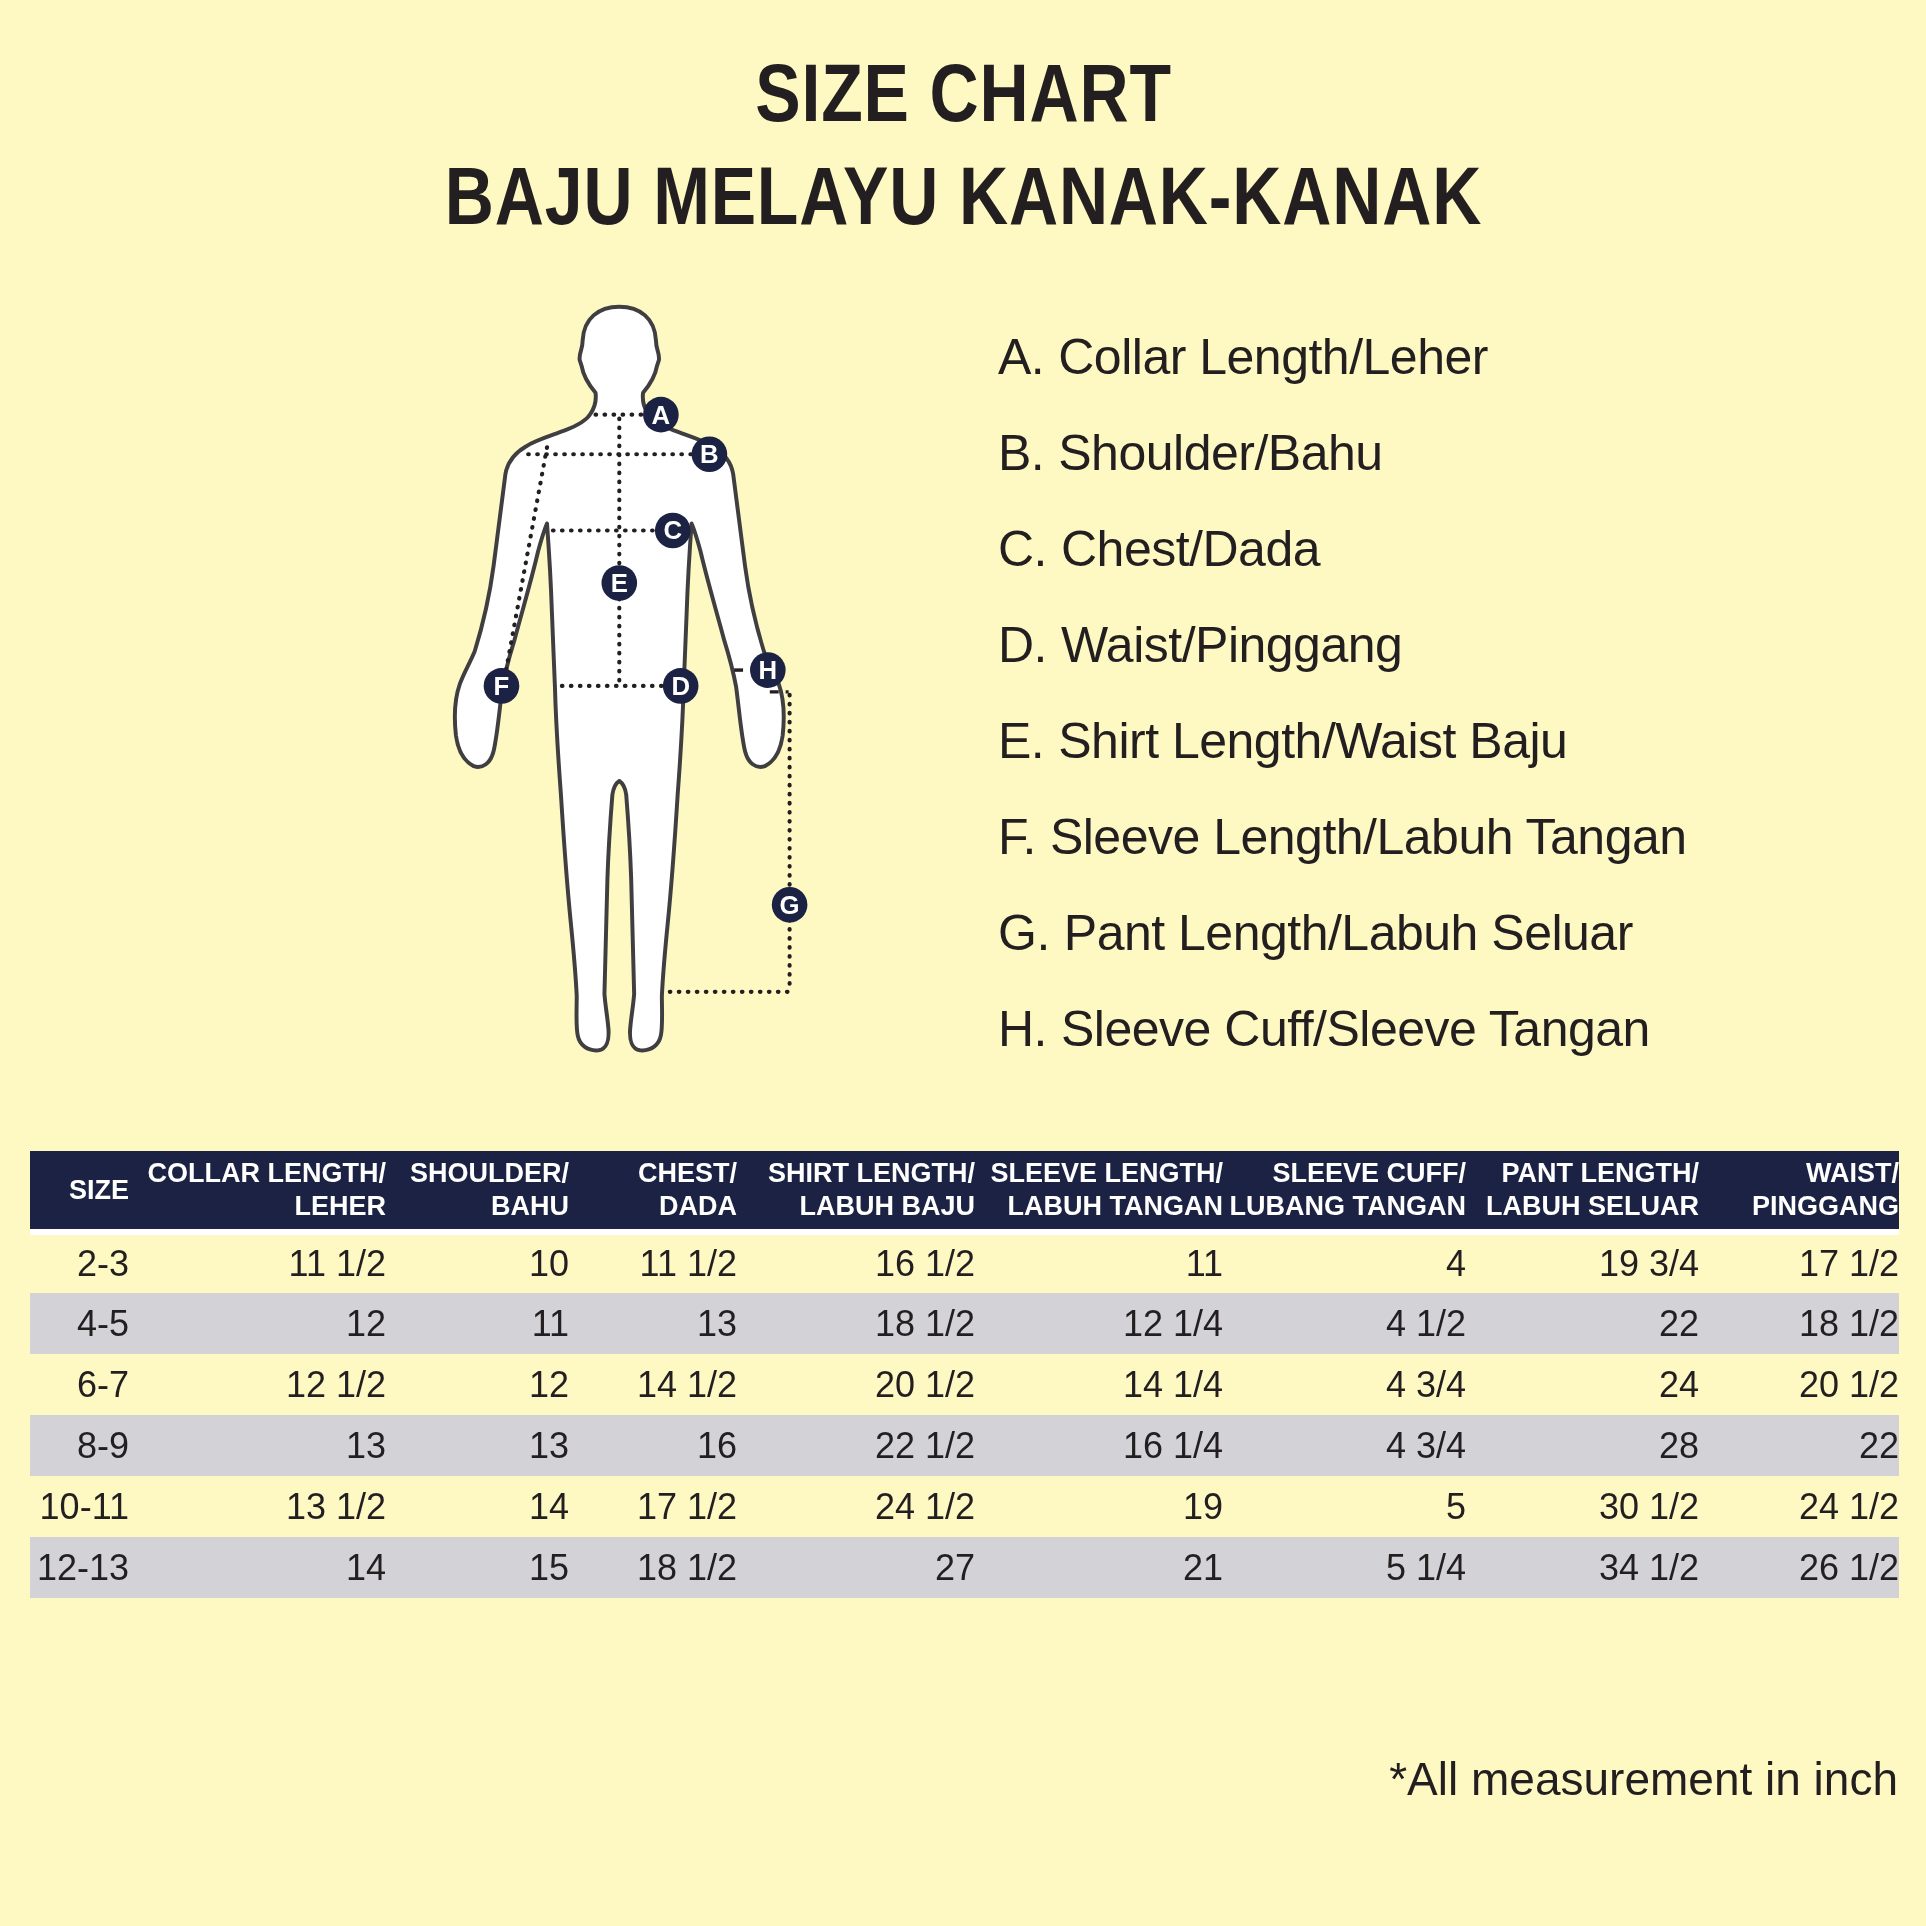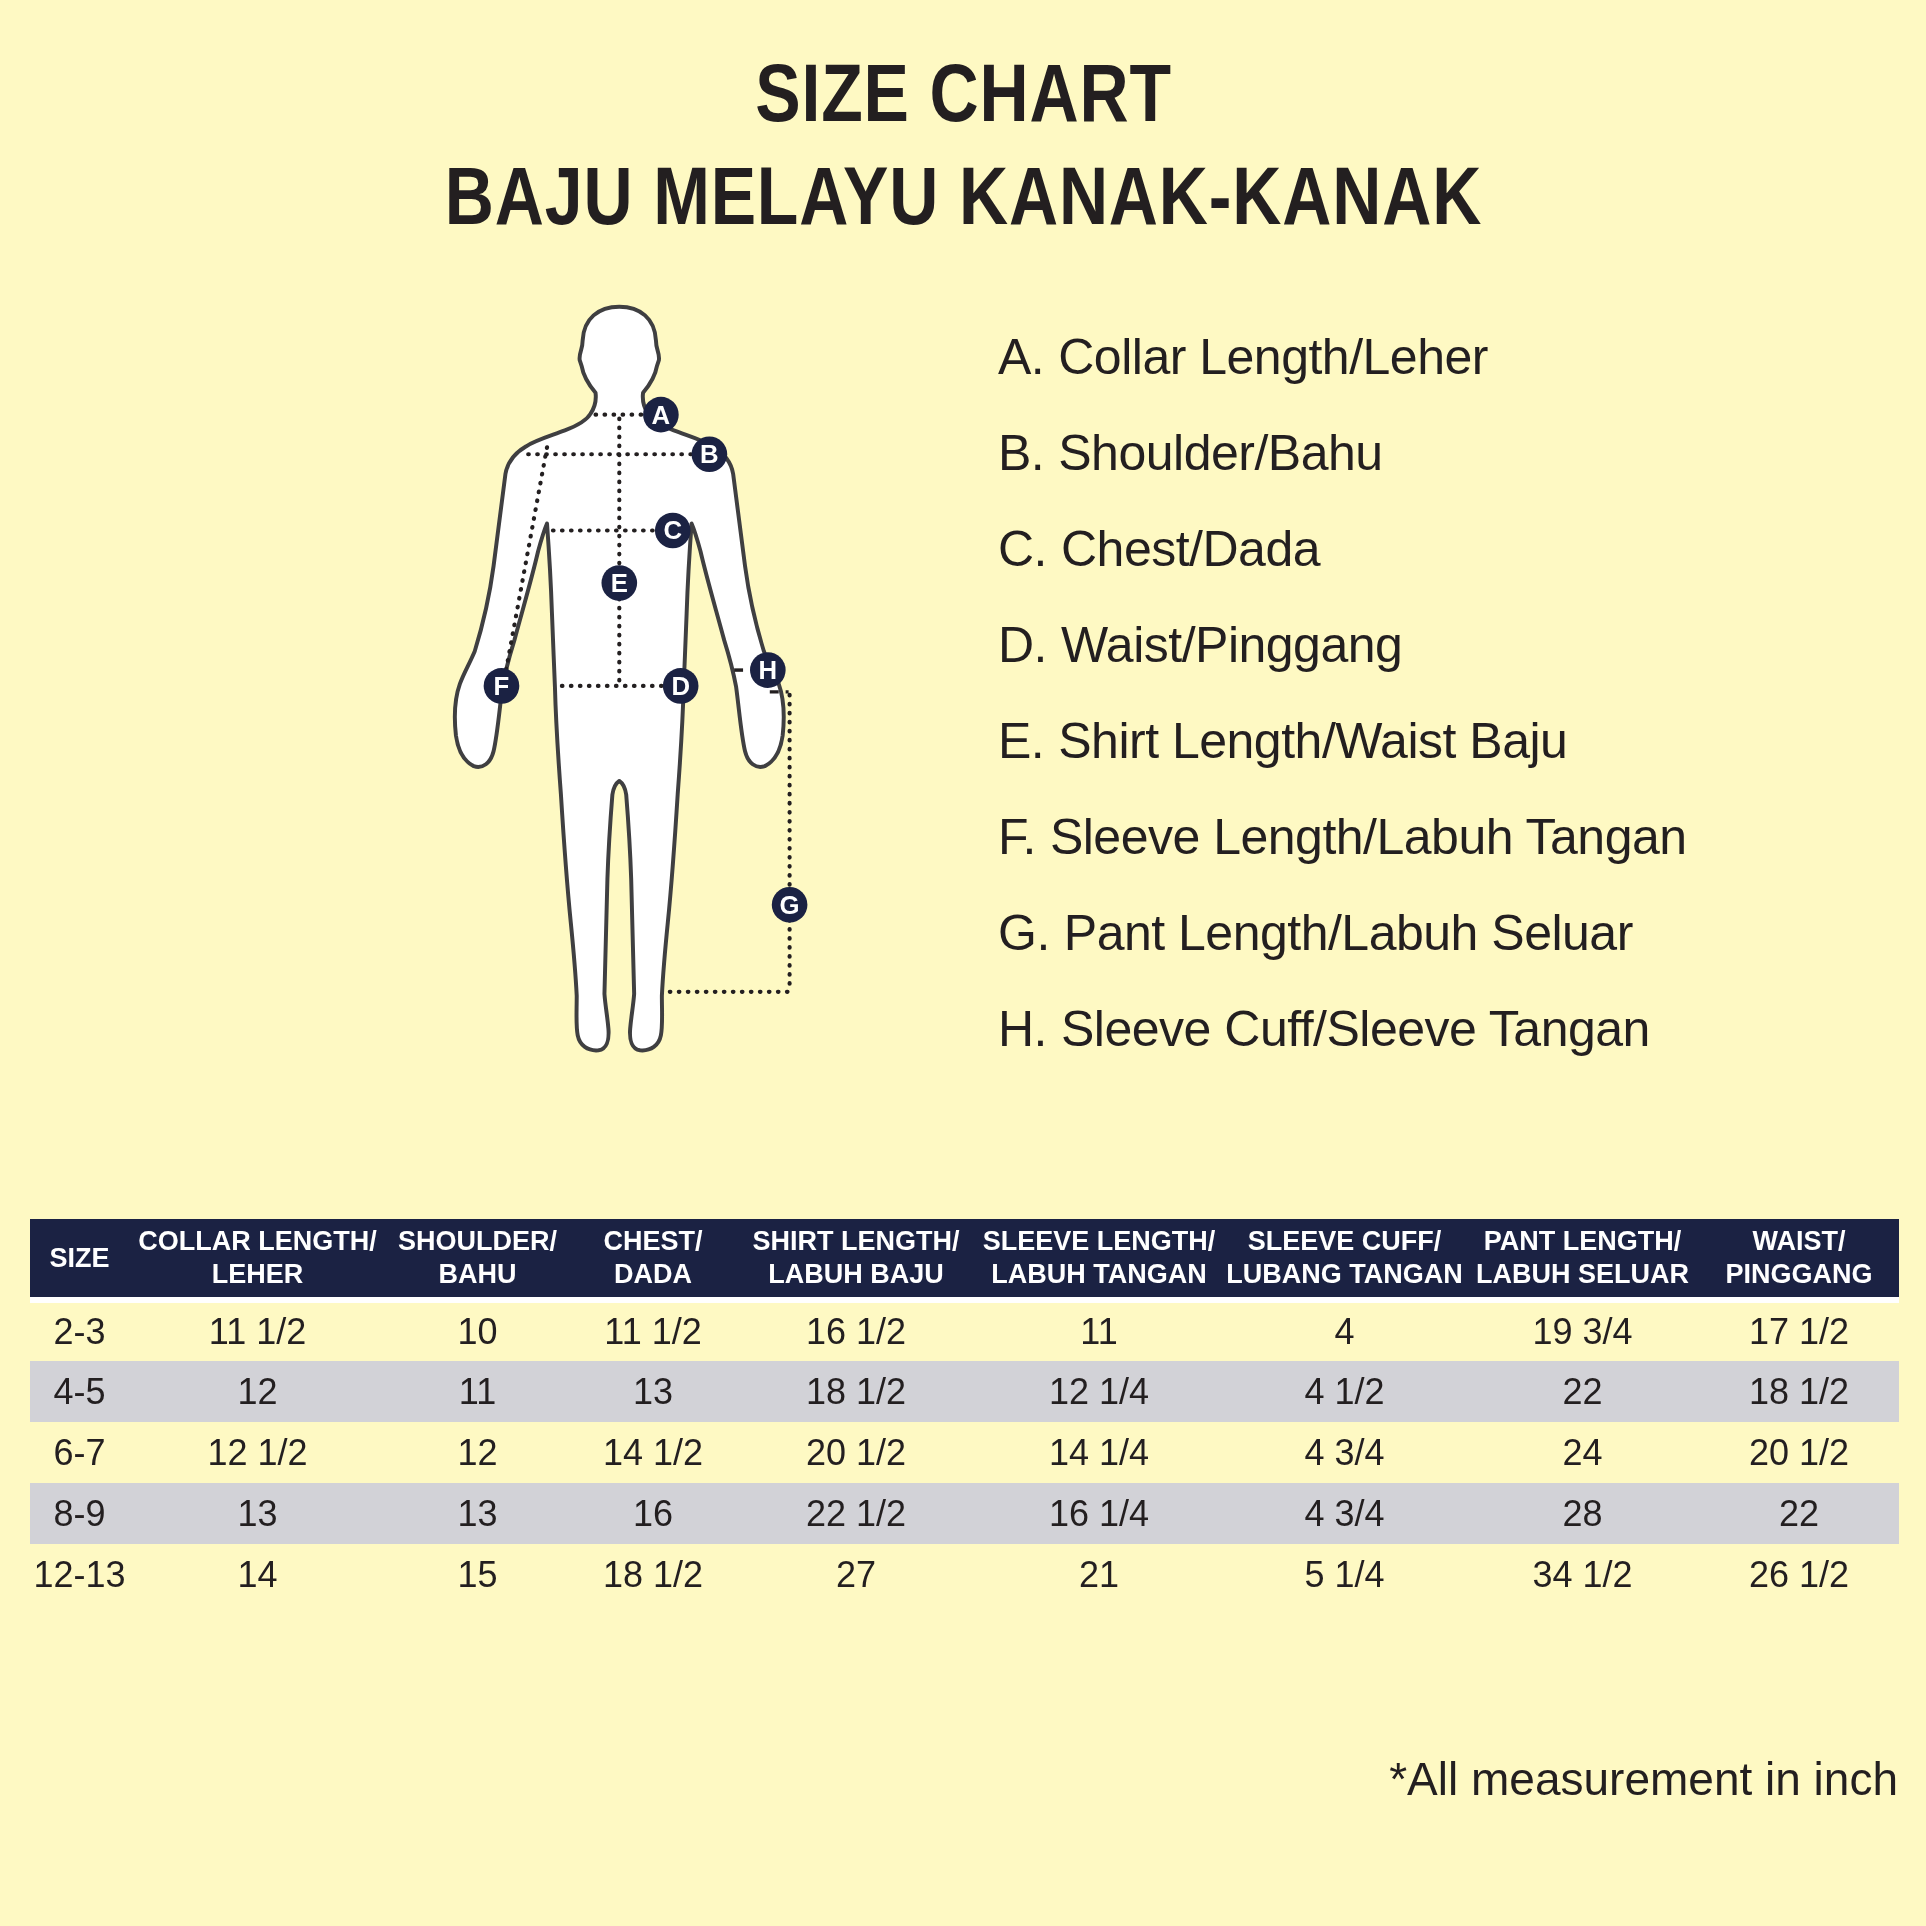--- a/index.html
+++ b/index.html
@@ -19,22 +19,22 @@
   .legend-item { height:96px; display:flex; align-items:center; font-size:50px; letter-spacing:-0.5px; white-space:nowrap; }
   .legend-key { margin-right:14px; }
   
   .figure-svg { position:absolute; left:436px; top:277px; width:426px; height:802px; }
   .body-outline { fill:#ffffff; stroke:#3f3f41; stroke-width:4; stroke-linejoin:round; }
   .dotline { stroke:#231f20; stroke-width:4.2; fill:none; stroke-dasharray:0.6 8.5; stroke-linecap:round; }
   .dashline { stroke:#231f20; stroke-width:3.5; fill:none; stroke-dasharray:9 7; stroke-linecap:butt; }
   .marker-letter { fill:#ffffff; font-family:"Liberation Sans", sans-serif; font-weight:bold; font-size:26px; text-anchor:middle; }
   
   .size-table {
-    position:absolute; left:30px; top:1219px; width:1868px;
-    border-collapse:collapse; table-layout:fixed; text-align:center;
+    position:absolute; left:30px; top:1151px; width:1868px;
+    border-collapse:collapse; table-layout:fixed; text-align:right;
   }
   .size-table thead tr { background:#1b2243; color:#ffffff; height:81px; }
   .size-table th { font-size:27px; font-weight:bold; line-height:33px; vertical-align:middle; padding:0; border-bottom:6px solid #ffffff; }
   .size-table tbody tr { height:61px; font-size:36px; color:#231f20; }
   .size-table tbody tr:nth-child(even) { background:#d2d2d7; }
   .size-table td { padding:0; vertical-align:middle; }
   
   .footnote { position:absolute; top:1752px; left:30px; width:1868px; text-align:right; font-size:46px; color:#231f20; }
 </style>
 </head>
@@ -284,20 +284,31 @@
         <td>13</td>
         <td>13</td>
         <td>16</td>
         <td>22 1/2</td>
         <td>16 1/4</td>
         <td>4 3/4</td>
         <td>28</td>
         <td>22</td>
       </tr>
       <tr>
+        <td>10-11</td>
+        <td>13 1/2</td>
+        <td>14</td>
+        <td>17 1/2</td>
+        <td>24 1/2</td>
+        <td>19</td>
+        <td>5</td>
+        <td>30 1/2</td>
+        <td>24 1/2</td>
+      </tr>
+      <tr>
         <td>12-13</td>
         <td>14</td>
         <td>15</td>
         <td>18 1/2</td>
         <td>27</td>
         <td>21</td>
         <td>5 1/4</td>
         <td>34 1/2</td>
         <td>26 1/2</td>
       </tr>

